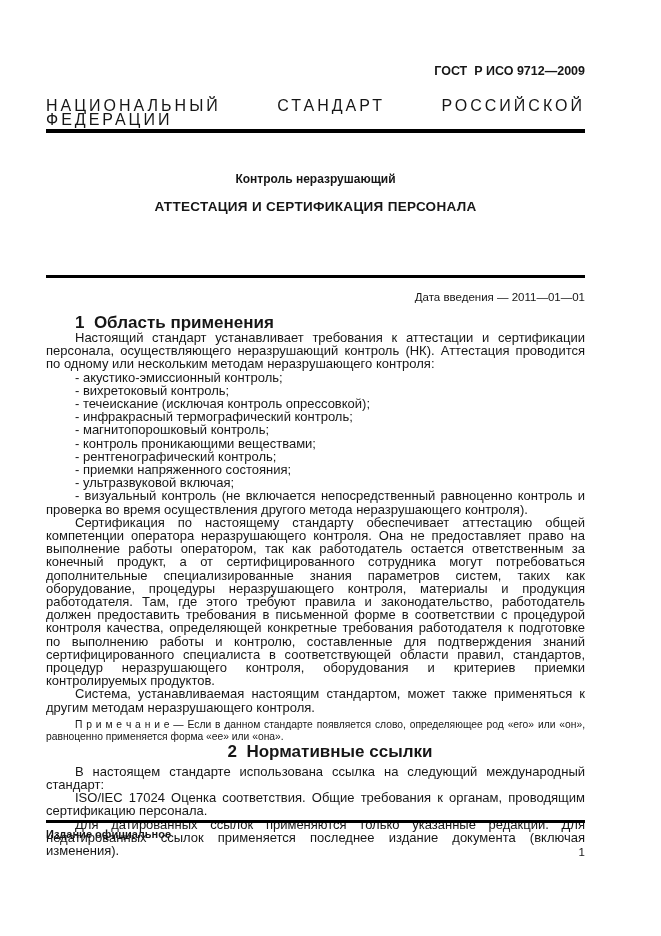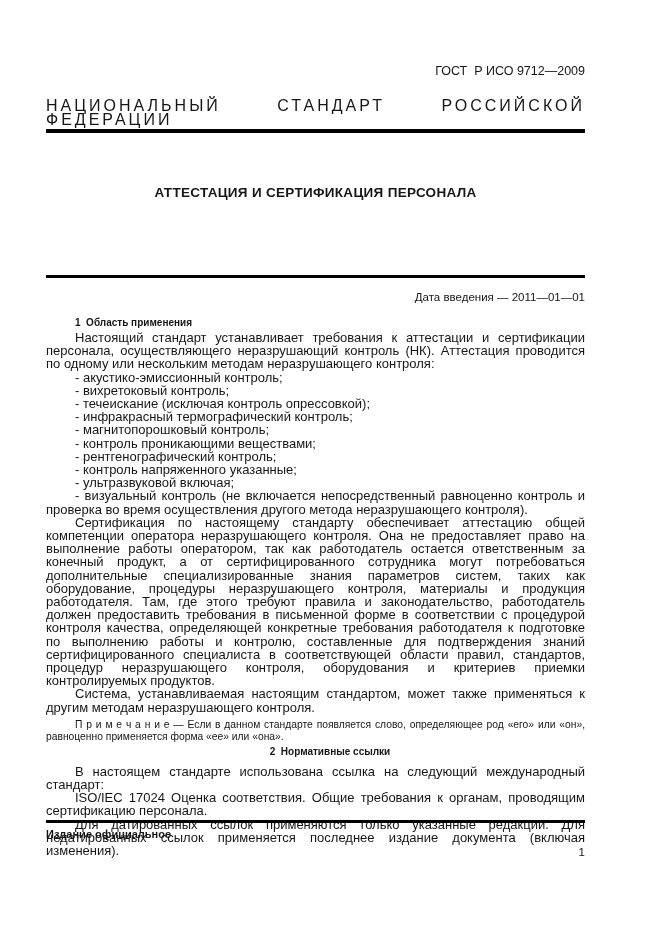--- a/index.html
+++ b/index.html
@@ -17,21 +17,21 @@
     overflow: hidden;
   }
   .abs { position: absolute; left: 46px; right: 76px; }
   .pre { white-space: pre-wrap; }
 
   
   .header { top: 0; }
   .doc-code {
     margin-top: 64px;
     text-align: right;
-    font-weight: 400;
+    font-weight: 700;
     font-size: 12.5px;
     line-height: 15px;
   }
   .nat-std {
     margin-top: 20px;
     font-weight: 400;
     font-size: 16px;
     line-height: 14px;
     letter-spacing: 3px;
     text-align: justify;
@@ -53,21 +53,21 @@
     font-weight: 400;
     font-size: 11.5px;
     line-height: 14px;
   }
 
   
   .bodytext { top: 315px; }
   h2.section {
     margin: 0;
     padding-left: 29px;
-    font-size: 10px;
+    font-size: 17px;
     line-height: 16px;
     font-weight: 700;
   }
   .mt7 { margin-top: 7px; }
   .mt8 { margin-top: 8px; text-align: center; }
   .bodytext p, .bodytext .li {
     margin: 0;
     font-size: 13px;
     line-height: 13.2px;
     text-align: justify;
@@ -101,20 +101,21 @@
 
 <div class="page">
 
   <div class="abs header">
     <div class="doc-code pre">ГОСТ  Р ИСО 9712—2009</div>
     <div class="nat-std">НАЦИОНАЛЬНЫЙ СТАНДАРТ РОССИЙСКОЙ ФЕДЕРАЦИИ</div>
     <div class="header-rule"></div>
   </div>
 
   <div class="abs titleblock">
+    <div class="subject">Контроль неразрушающий</div>
     <div class="doctitle">АТТЕСТАЦИЯ И СЕРТИФИКАЦИЯ ПЕРСОНАЛА</div>
   </div>
 
   <div class="abs sep-rule"></div>
 
   <div class="abs date pre">Дата введения — 2011—01—01</div>
 
   <div class="abs bodytext">
 
     <h2 class="section pre mt7">1  Область применения</h2>
@@ -122,21 +123,21 @@
     <p class="mt7">Настоящий стандарт устанавливает требования к аттестации и сертификации персонала, осуществляющего неразрушающий контроль (НК). Аттестация проводится по одному или нескольким методам неразрушающего контроля:</p>
 
     <div>
       <div class="li">- акустико-эмиссионный контроль;</div>
       <div class="li">- вихретоковый контроль;</div>
       <div class="li">- течеискание (исключая контроль опрессовкой);</div>
       <div class="li">- инфракрасный термографический контроль;</div>
       <div class="li">- магнитопорошковый контроль;</div>
       <div class="li">- контроль проникающими веществами;</div>
       <div class="li">- рентгенографический контроль;</div>
-      <div class="li">- контроль напряженного указанные;</div>
+      <div class="li">- приемки напряженного состояния;</div>
       <div class="li">- ультразвуковой включая;</div>
       <div class="li">- визуальный контроль (не включается непосредственный равноценно контроль и проверка во время осуществления другого метода неразрушающего контроля).</div>
     </div>
 
     <p>Сертификация по настоящему стандарту обеспечивает аттестацию общей компетенции оператора неразрушающего контроля. Она не предоставляет право на выполнение работы оператором, так как работодатель остается ответственным за конечный продукт, а от сертифицированного сотрудника могут потребоваться дополнительные специализированные знания параметров систем, таких как оборудование, процедуры неразрушающего контроля, материалы и продукция работодателя. Там, где этого требуют правила и законодательство, работодатель должен предоставить требования в письменной форме в соответствии с процедурой контроля качества, определяющей конкретные требования работодателя к подготовке по выполнению работы и контролю, составленные для подтверждения знаний сертифицированного специалиста в соответствующей области правил, стандартов, процедур неразрушающего контроля, оборудования и критериев приемки контролируемых продуктов.</p>
     <p>Система, устанавливаемая настоящим стандартом, может также применяться к другим методам неразрушающего контроля.</p>
     <p class="note">П р и м е ч а н и е — Если в данном стандарте появляется слово, определяющее род «его» или «он», равноценно применяется форма «ее» или «она».</p>
 
     <h2 class="section pre mt8">2  Нормативные ссылки</h2>
 

